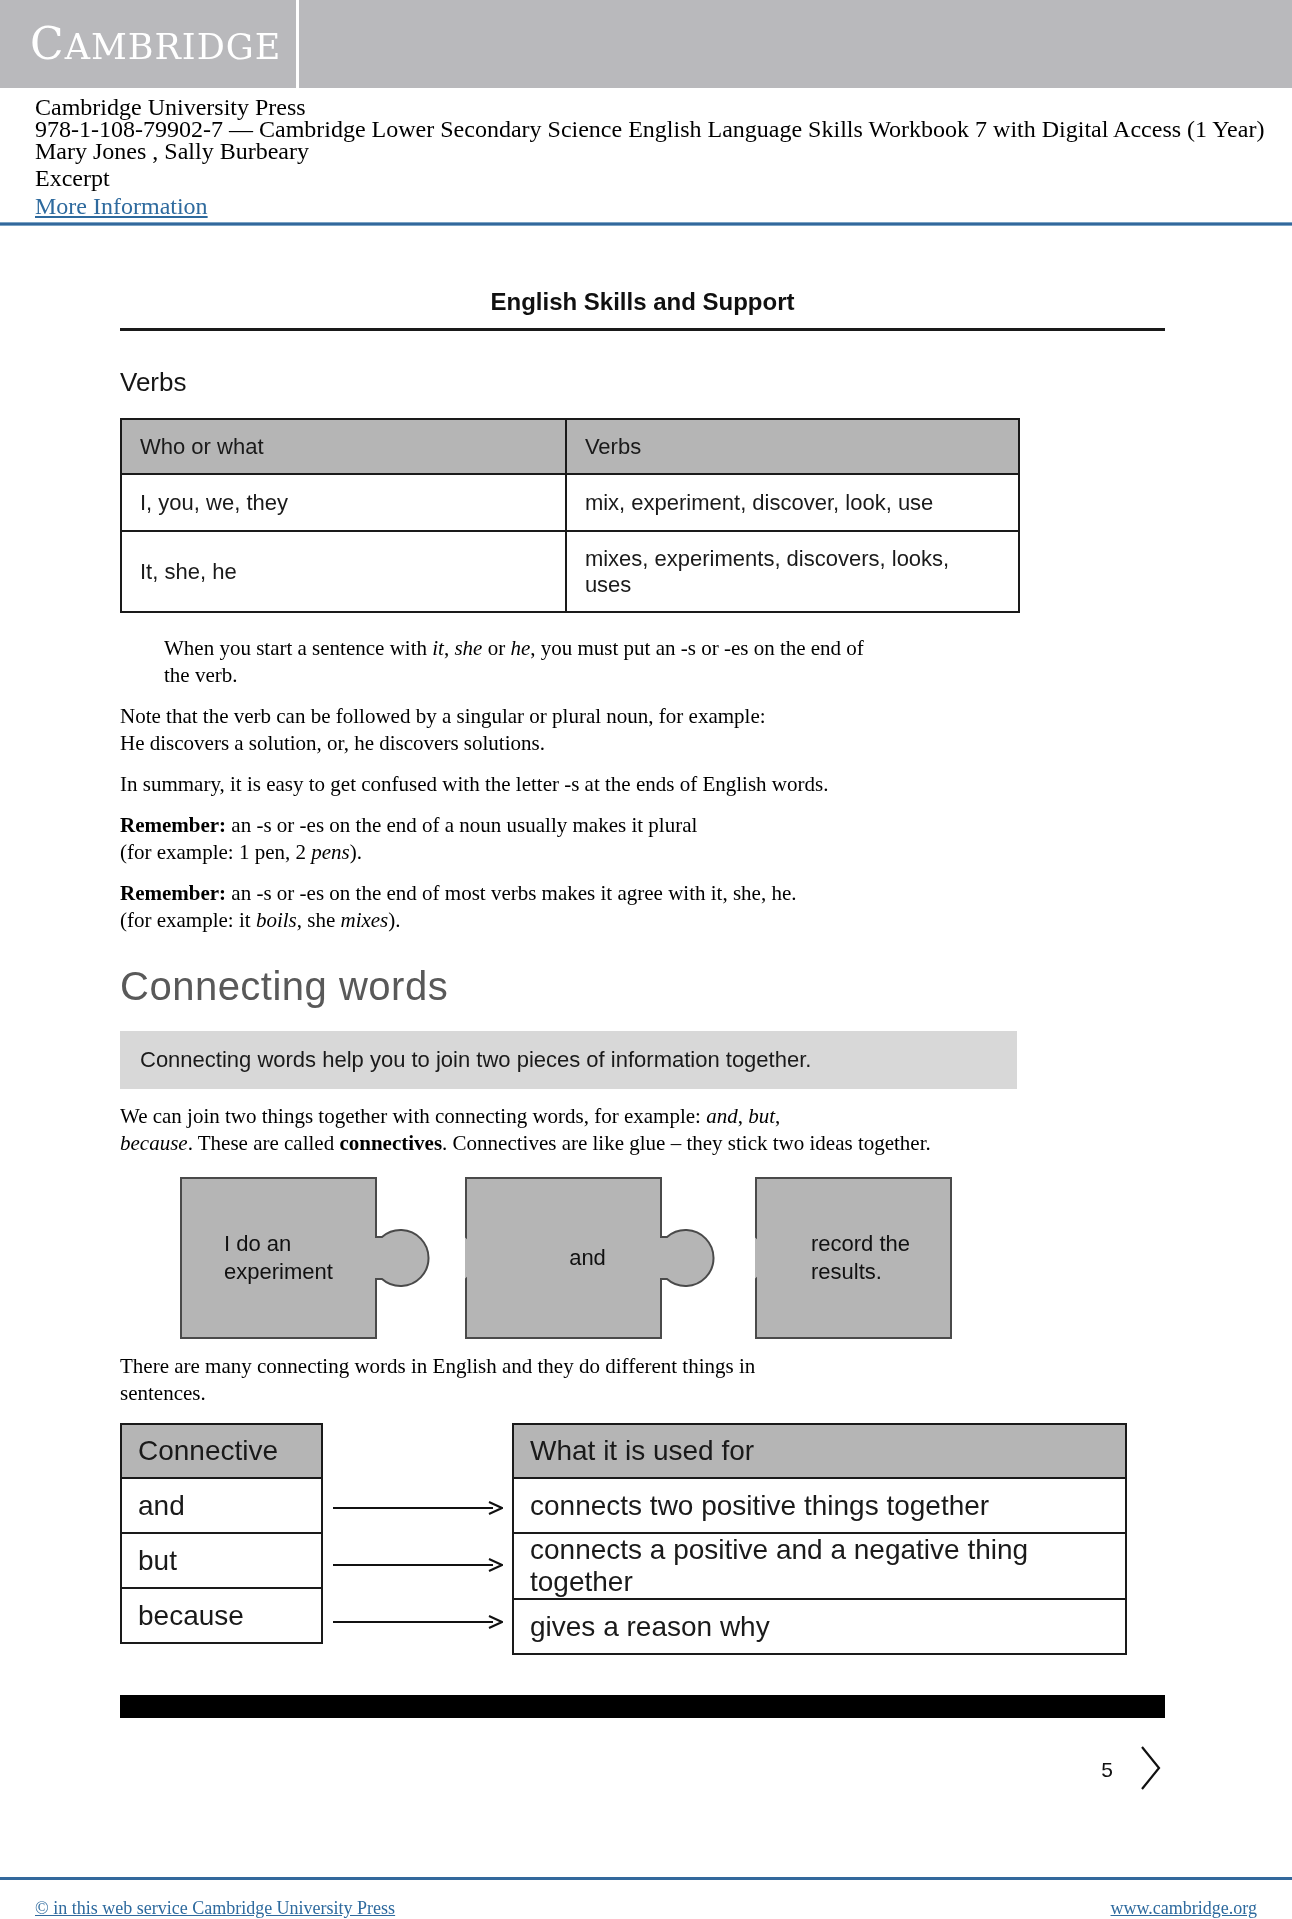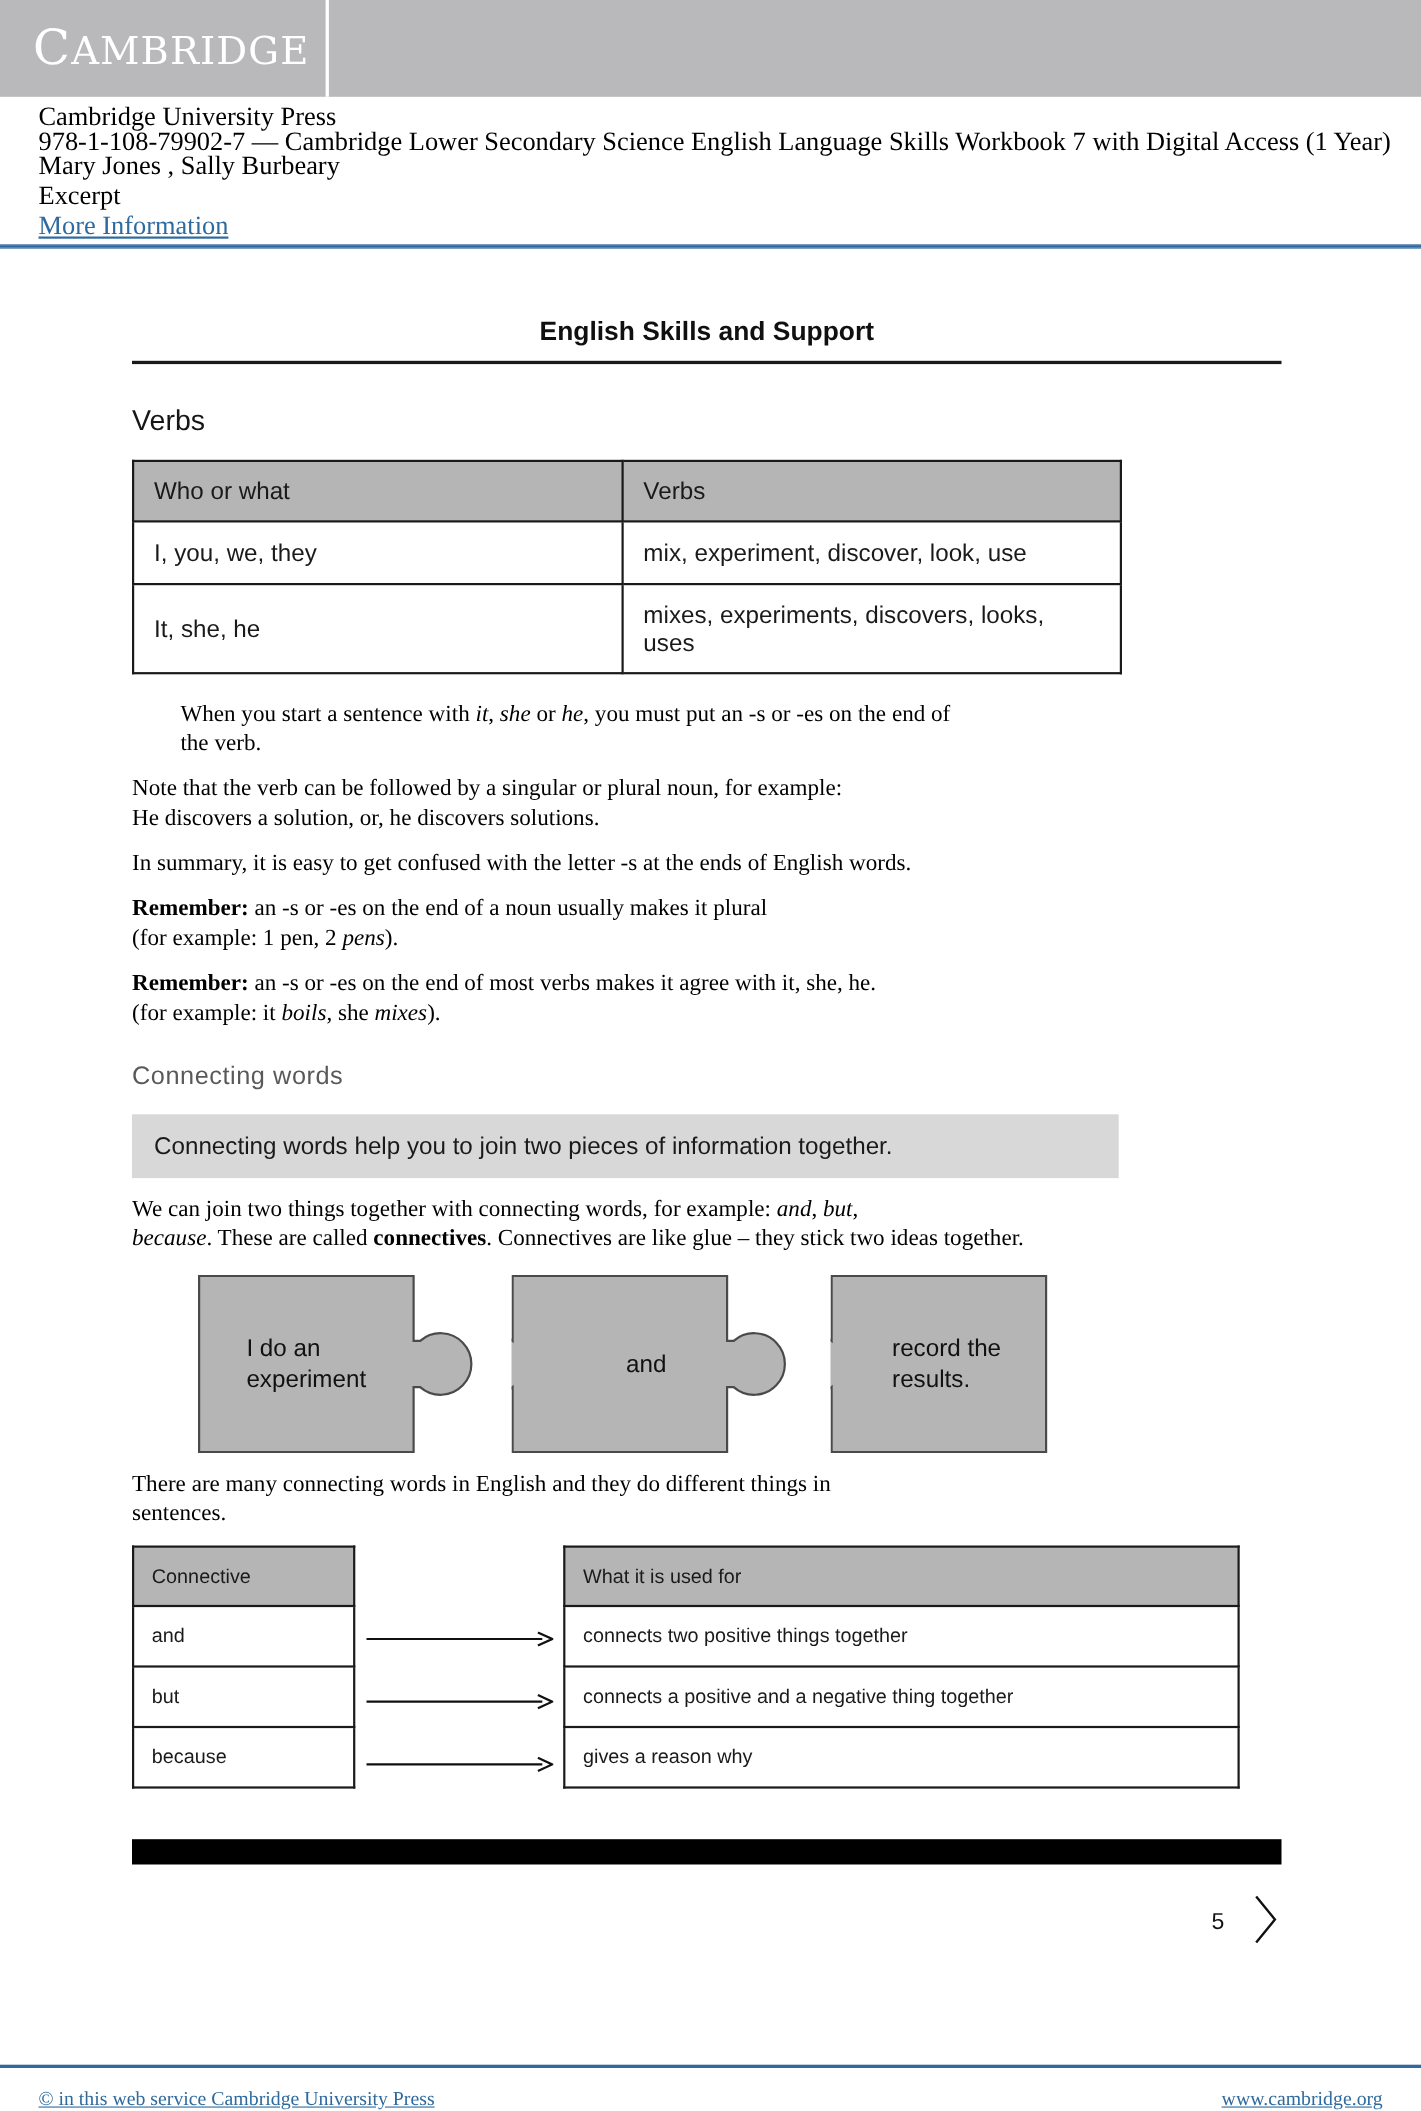--- a/index.html
+++ b/index.html
@@ -56,21 +56,21 @@
   table.verbs-table col.c1 { width:446px; }
   table.verbs-table col.c2 { width:454px; }
   table.verbs-table tr.r1 td { height:57px; }
   table.verbs-table tr.r2 td { height:81px; }
 
   p.body-p { margin-top:14px; width:930px; font-size:21px; line-height:27px; }
   p.body-p.first { margin-top:22px;margin-left:44px; }
 
   h2.connecting {
     margin-top:30px; font-family:"Liberation Sans", sans-serif;
-    font-weight:400; font-size:23px; color:#595959; letter-spacing:0.5px;
+    font-weight:400; font-size:40px; color:#595959; letter-spacing:0.5px;
   }
   .callout {
     margin-top:22px; width:897px; height:58px; background:#d8d8d8;
     display:flex; align-items:center; padding-left:20px;
     font-family:"Liberation Sans", sans-serif; font-size:22px; color:#1a1a1a;
   }
 
   
   .puzzle { margin:20px 0 0 60px; display:flex; }
   .piece { position:relative; height:162px; }
@@ -83,21 +83,21 @@
     font-family:"Liberation Sans", sans-serif; font-size:22px; line-height:28px; color:#111;
   }
   .piece.p1 .label { left:44px; width:150px; }
   .piece.p2 .label { left:48px; width:149px; justify-content:center; }
   .piece.p3 .label { left:56px; width:140px; }
 
   
   .connect-tables { margin-top:16px; display:flex; align-items:flex-start; }
   .ctable {
     border-collapse:collapse;
-    font-family:"Liberation Sans", sans-serif; font-size:18px; color:#1a1a1a;
+    font-family:"Liberation Sans", sans-serif; font-size:28px; color:#1a1a1a;
   }
   .ctable td, .ctable th {
     border:2px solid #1a1a1a; text-align:left; font-weight:normal;
     padding:0 0 0 16px; vertical-align:middle;
   }
   .ctable th { background:#b5b5b5; height:54px; font-weight:500; }
   .ctable td { height:55px; }
   .ctable.left-t { width:203px; }
   .ctable.right-t { width:615px; }
   .arrows { width:189px; flex:none; }

